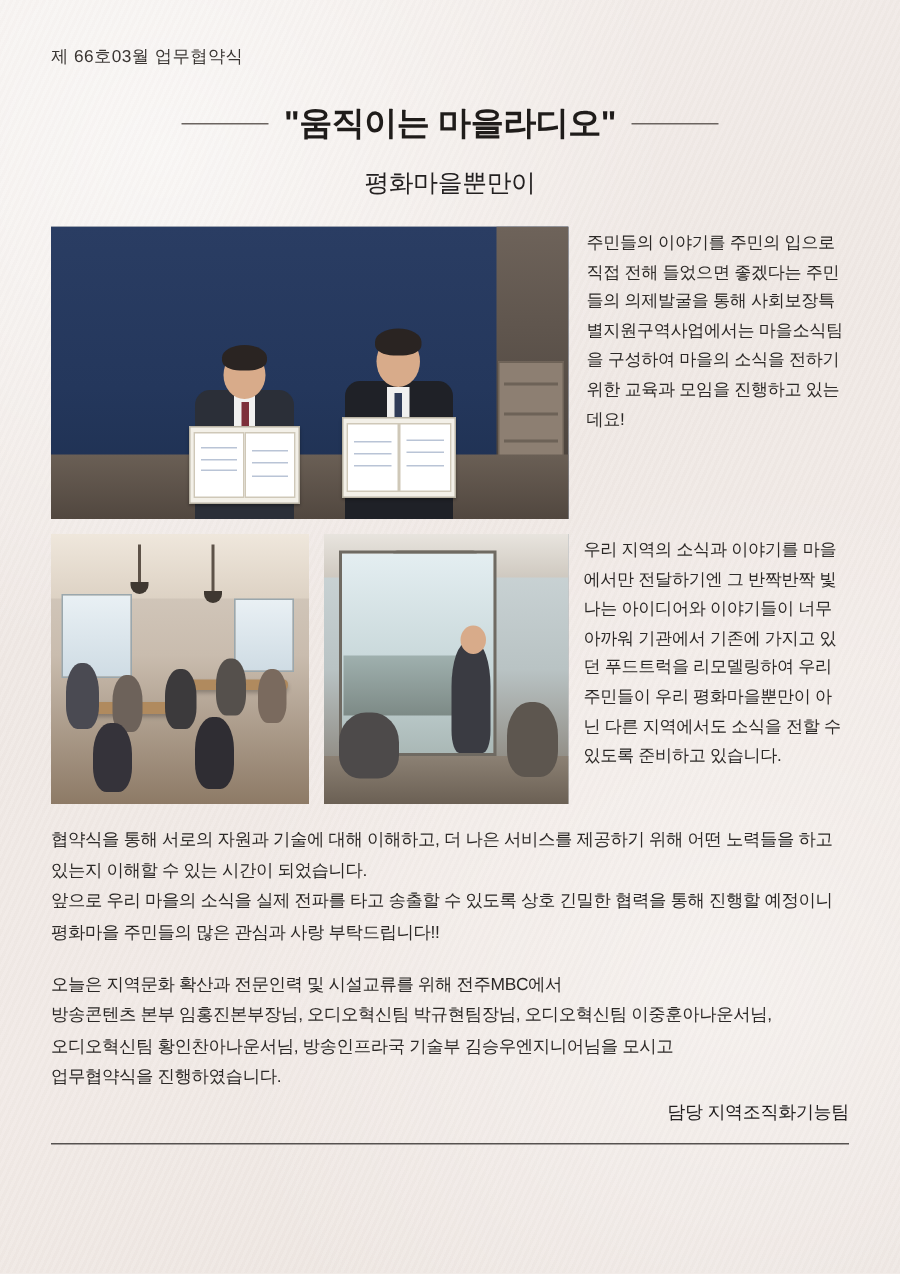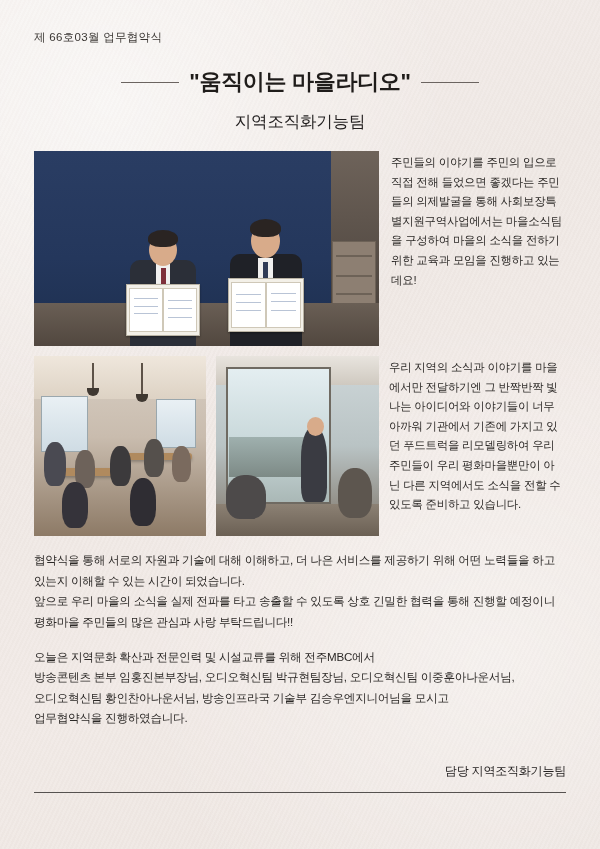--- a/index.html
+++ b/index.html
@@ -126,21 +126,21 @@
     margin-top: 14px;
     font-size: 11.6px;
     line-height: 1.78;
     color: #2b2826;
     letter-spacing: -0.25px;
     white-space: pre-line;
   }
   .lower-text + .lower-text { margin-top: 14px; }
 
   .footer {
-    margin-top: 34px;
+    margin-top: 4px;
     text-align: right;
     font-size: 12px;
     color: #232020;
     letter-spacing: -0.2px;
     padding-bottom: 6px;
   }
   .footer-rule {
     margin-top: 6px;
     height: 1px;
     background: #565250;
@@ -284,21 +284,21 @@
       <div class="issue-no">제 66호</div>
       <div class="issue-date">03월 업무협약식</div>
     </div>
 
     <div class="title-block">
       <div class="main-title-row">
         <div class="rule"></div>
         <div class="main-title">"움직이는 마을라디오"</div>
         <div class="rule"></div>
       </div>
-      <div class="team-title">지역조직화기능팀</div>
+      <div class="team-title">평화마을뿐만이</div>
     </div>
 
     <div class="row1">
 
       <div class="photo photo-main">
         <div class="p1-bg"></div>
         <div class="p1-sidewall"></div>
         <div class="p1-shelf">
           <i style="top:20%"></i>
             <i style="top:50%"></i>

